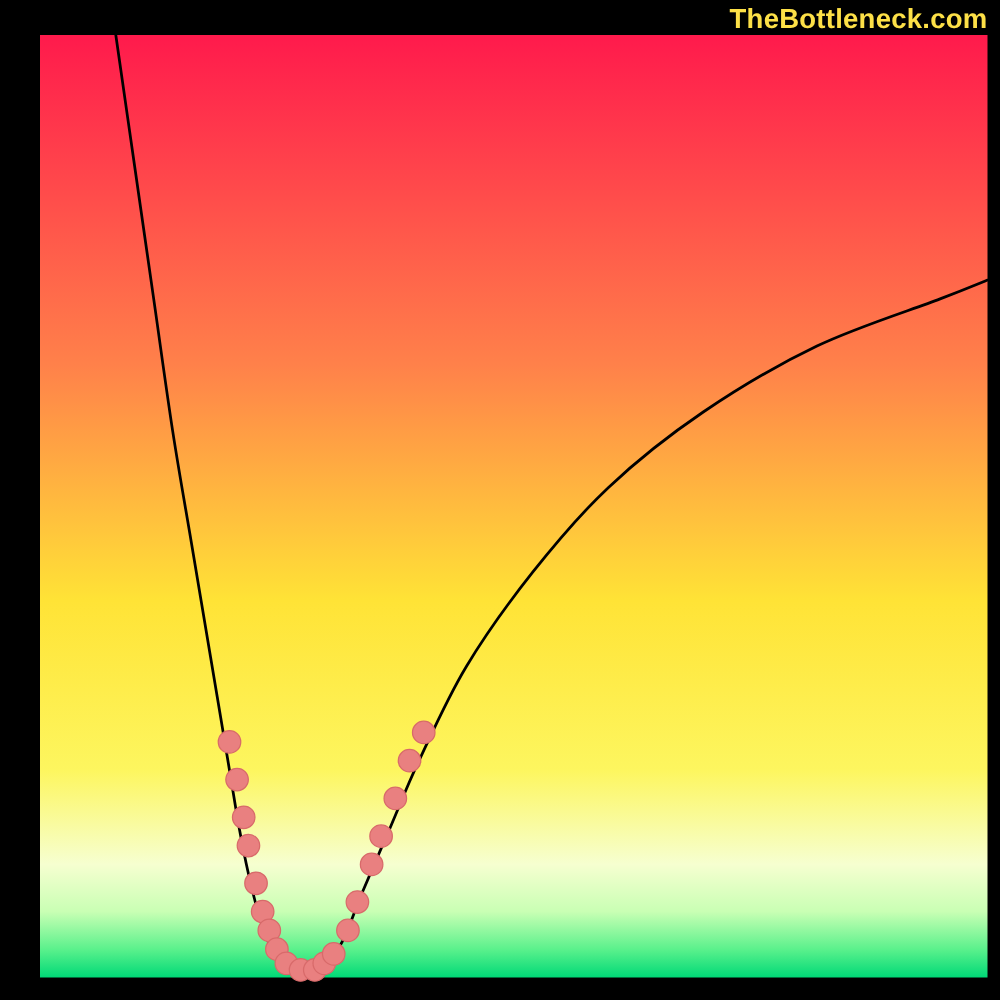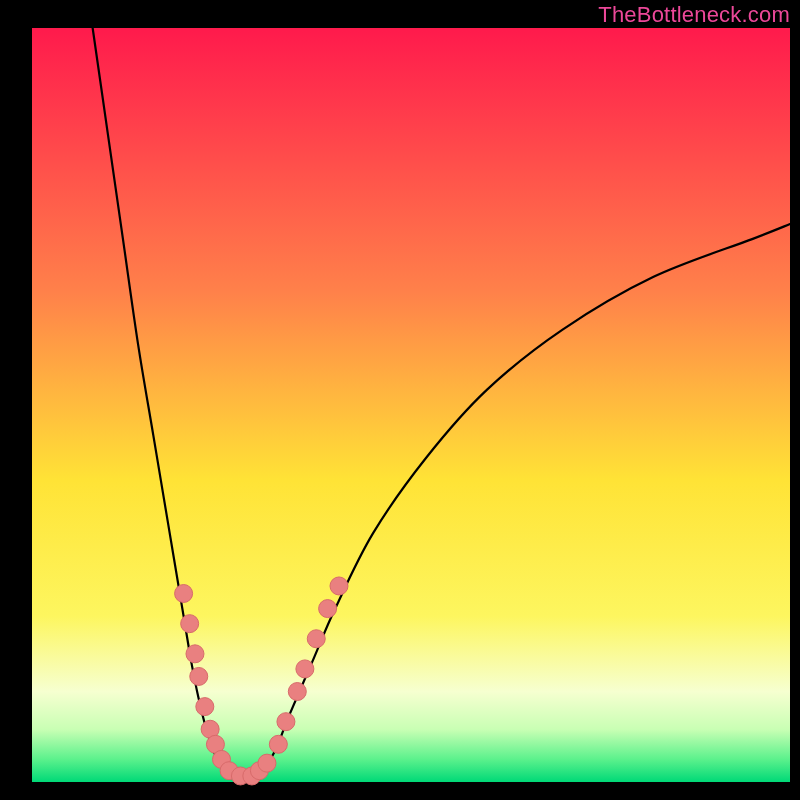--- a/index.html
+++ b/index.html
@@ -14,23 +14,23 @@
   .stage {
     position: relative;
     width: 800px;
     height: 800px;
     background: #000;
   }
   .watermark {
     position: absolute;
     top: 2px;
     right: 10px;
-    color: #ec4899;
+    color: #fde047;
     font-size: 22px;
-    font-weight: 400;
+    font-weight: 700;
     letter-spacing: 0.2px;
     z-index: 5;
   }
   svg {
     position: absolute;
     top: 0;
     left: 0;
   }
 </style>
 </head>

